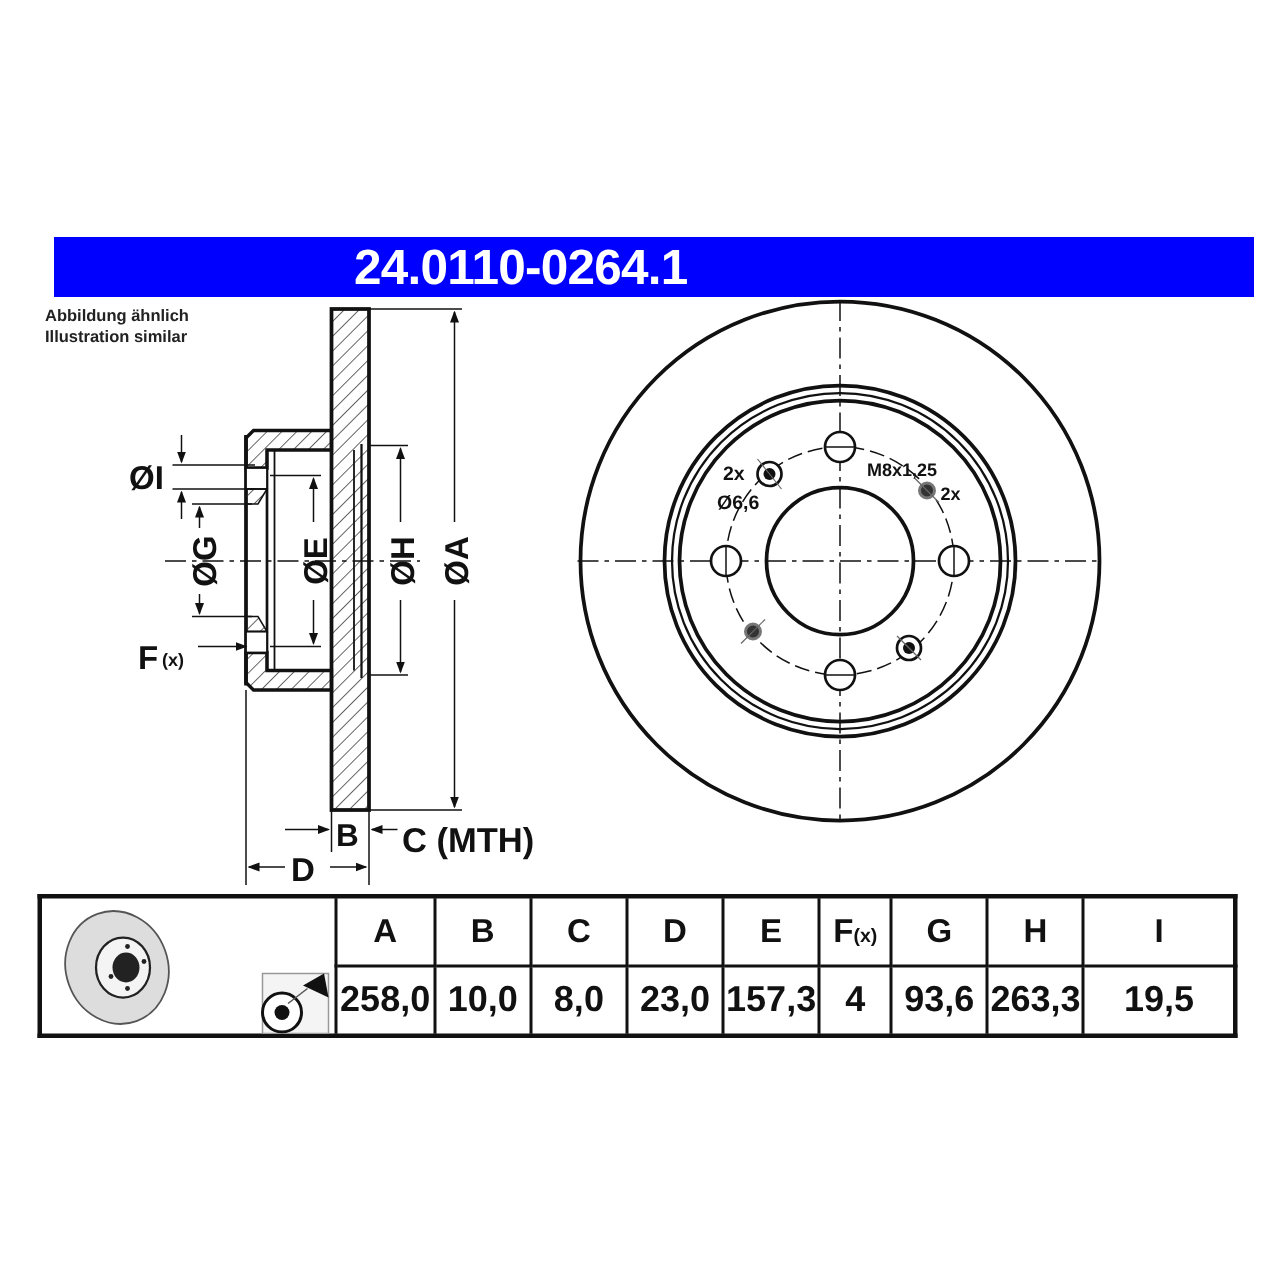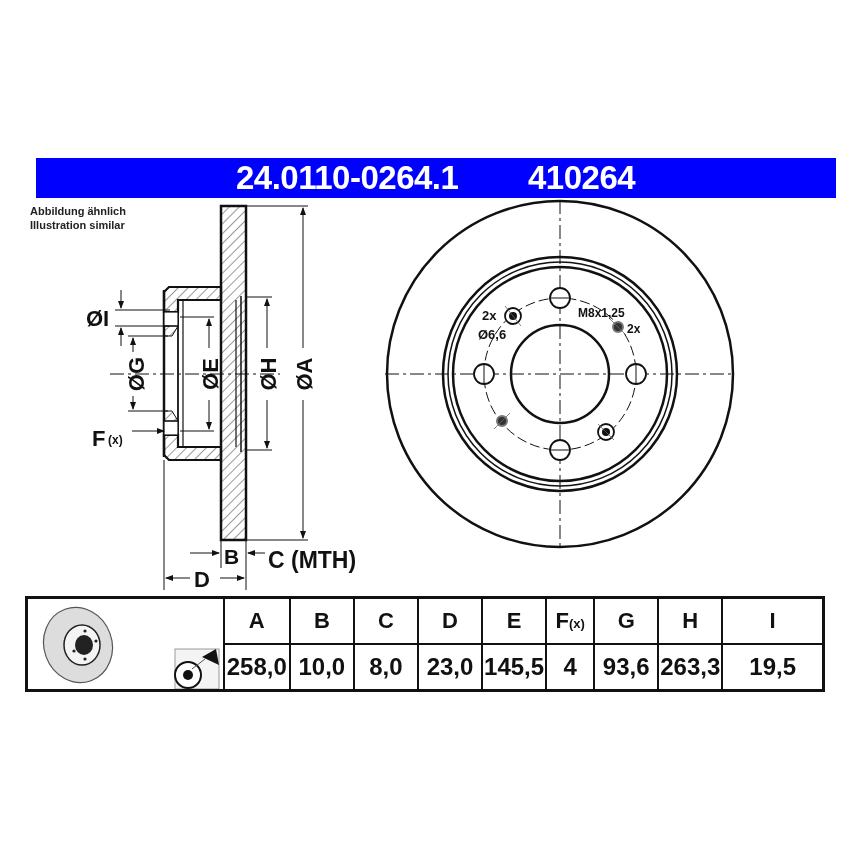--- a/index.html
+++ b/index.html
@@ -14,21 +14,20 @@
   table.spec td.hdr { font-size:22px; height:44px; }
   table.spec td.val { font-size:24px; height:44px; }
   .fx-sub { font-size:13px; }
   .pic-cell { position:relative; }
 </style>
 </head>
 <body>
 
 <div class="band">
   <span class="band-text" style="left:200px;">24.0110-0264.1</span>
-  <span class="band-text" style="left:492px;">410264</span>
 </div>
 
 <div class="note">
   <div>Abbildung ähnlich</div>
   <div>Illustration similar</div>
 </div>
 
 <svg class="drawing" width="850" height="850" viewBox="0 0 850 850">
   <defs>
     <pattern id="hatch" patternUnits="userSpaceOnUse" width="7" height="7" patternTransform="rotate(45)">
@@ -187,20 +186,20 @@
     <td class="hdr"><span>F</span><span class="fx-sub">(x)</span></td>
     <td class="hdr">G</td>
     <td class="hdr">H</td>
     <td class="hdr">I</td>
   </tr>
   <tr>
     <td class="val">258,0</td>
     <td class="val">10,0</td>
     <td class="val">8,0</td>
     <td class="val">23,0</td>
-    <td class="val">145,5</td>
+    <td class="val">157,3</td>
     <td class="val">4</td>
     <td class="val">93,6</td>
     <td class="val">263,3</td>
     <td class="val">19,5</td>
   </tr>
 </tbody>
   </table>
 
 </body></html>

